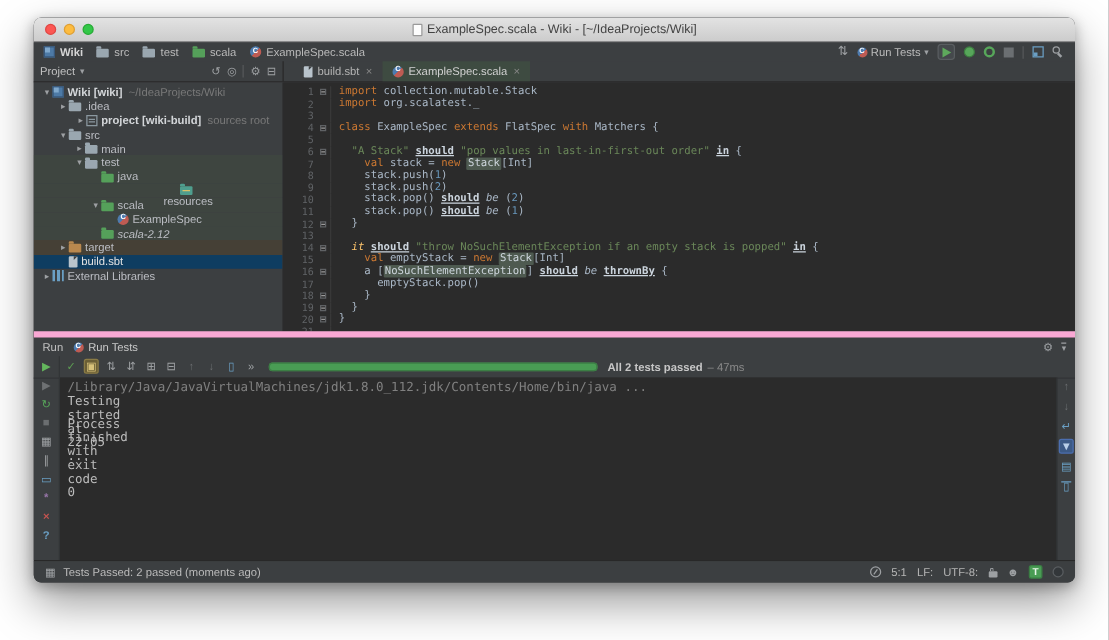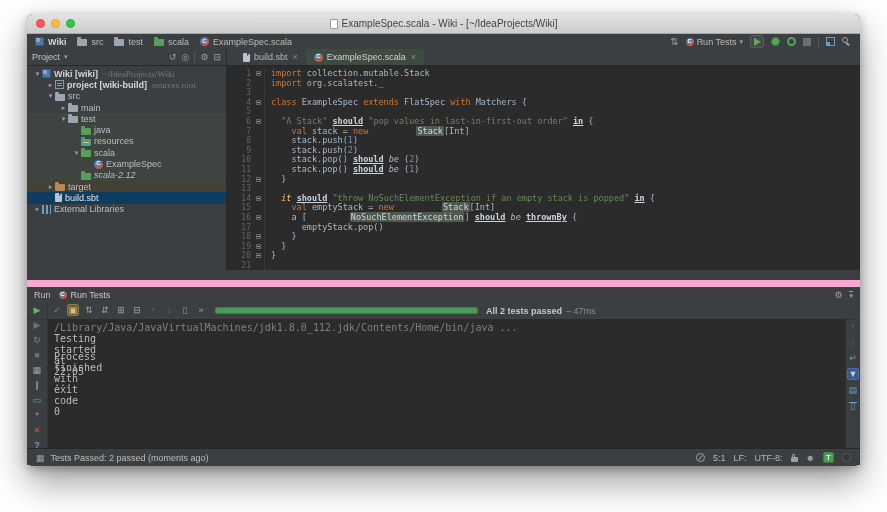--- a/index.html
+++ b/index.html
@@ -51,43 +51,43 @@
   .tab{display:flex;align-items:center;gap:4px;padding:0 8px;color:#b4b4b4;}
   .tab.active{background:#3e4b41;color:#d2d2d2;}
   .tab-close{color:#8a8a8a;font-size:9px;margin-left:1px;}
   
   .main{position:absolute;top:52px;left:0;right:0;height:204px;display:flex;}
   .ptree{width:200px;box-sizing:border-box;border-right:1px solid #282828;background:#3c3f41;padding-top:2px;overflow:hidden;}
   .trow{height:11.3px;display:flex;align-items:center;white-space:nowrap;font-size:9px;}
   .trow .arrow{width:9px;text-align:center;color:#9da0a3;font-size:7px;flex:none;}
   .trow .lbl{color:#bcbec4;margin-left:3px;}
   .trow .lbl.bold{font-weight:bold;color:#d3d6d9;}
-  .trow .sfx{color:#787878;margin-left:5px;font-family:Liberation Serif, serif;}
+  .trow .sfx{color:#787878;margin-left:5px;}
   .trow.sel{background:#0e3d61;}
   .trow.sel .lbl{color:#e2e2e2;}
   .trow.tint-test{background:#3e4540;}
   .trow.tint-excl{background:#454036;}
   .editor{flex:1;background:#2b2b2b;overflow:hidden;padding-top:3px;
           font-family:"DejaVu Sans Mono",monospace;font-size:8.5px;}
   .code-line{display:flex;height:9.6px;line-height:9.6px;white-space:pre;}
   .ln{width:24px;flex:none;text-align:right;color:#606366;padding-right:4px;font-size:8px;}
   .fold{width:9px;flex:none;position:relative;}
   .fm{position:absolute;left:1px;top:2px;width:5px;height:5px;border:1px solid #5f6265;background:#2b2b2b;box-sizing:border-box;}
   .fm::after{content:"";position:absolute;left:0;right:0;top:1px;height:1px;background:#9a9a9a;}
   .code{border-left:1px solid #383838;padding-left:6px;color:#a9b7c6;}
   .tk-kw{color:#cc7832;}
   .tk-str{color:#6a8759;}
   .tk-num{color:#6897bb;}
   .tk-pl{color:#a9b7c6;}
   .tk-impl{color:#ccd5de;font-weight:bold;text-decoration:underline;}
   .tk-ital{font-style:italic;color:#a9b7c6;}
   .tk-itkw{font-style:italic;color:#ffc66d;}
-  .tk-hl{background:#4e5a50;color:#cdd5dc;border-radius:1px;padding:0 1px;margin-left:43px;}
-  
-  .run-panel{position:absolute;top:266px;left:0;right:0;height:178px;background:#3c3f41;border-top:7px solid #f9a8d4;}
+  .tk-hl{background:#4e5a50;color:#cdd5dc;border-radius:1px;padding:0 1px;}
+  
+  .run-panel{position:absolute;top:251px;left:0;right:0;height:178px;background:#3c3f41;border-top:5px solid #f9a8d4;}
   .run-header{height:15px;display:flex;align-items:center;padding-left:7px;gap:8px;position:relative;}
   .run-word{color:#c0c0c0;}
   .run-tab{display:flex;align-items:center;gap:4px;color:#c8c8c8;}
   .run-header-right{position:absolute;right:7px;top:0;height:15px;display:flex;align-items:center;gap:7px;color:#9da0a3;}
   .hide-ic{position:relative;font-size:7px;color:#9da0a3;padding-top:2px;}
   .hide-ic::before{content:"";position:absolute;top:1px;left:0;right:0;height:1px;background:#9da0a3;}
   .run-toolbar{height:17px;position:relative;border-bottom:1px solid #323537;}
   .htool{position:absolute;left:24px;top:2px;display:flex;gap:4px;}
   .hicon,.vicon{width:12px;height:12px;display:flex;align-items:center;justify-content:center;
                 font-size:9px;color:#9da0a3;box-sizing:border-box;}
@@ -251,21 +251,26 @@
   </div>
 
   <div class="main">
     <div class="ptree" id="project-tree">
         <div class="trow" style="padding-left: 6px;">
           <span class="arrow">▾</span>
           <span class="fi fi-project"></span>
           <span class="lbl bold">Wiki [wiki]</span>
           <span class="sfx">~/IdeaProjects/Wiki</span>
         </div>
-        <div class="trow" style="padding-left: 19px; align-items: center;">
+        <div class="trow" style="padding-left: 19px;">
+          <span class="arrow">▸</span>
+          <span class="fi fi-folder"></span>
+          <span class="lbl">.idea</span>
+        </div>
+        <div class="trow" style="padding-left: 33px; align-items: center;">
           <span class="arrow">▸</span>
           <span class="fi fi-module"></span>
           <span class="lbl bold">project [wiki-build]</span>
           <span class="sfx">sources root</span>
         </div>
         <div class="trow" style="padding-left: 19px;">
           <span class="arrow">▾</span>
           <span class="fi fi-folder"></span>
           <span class="lbl">src</span>
         </div>
@@ -277,21 +282,21 @@
         <div class="trow tint-test" style="padding-left: 32px;">
           <span class="arrow">▾</span>
           <span class="fi fi-folder"></span>
           <span class="lbl">test</span>
         </div>
         <div class="trow tint-test" style="padding-left: 45px;">
           <span class="arrow"></span>
           <span class="fi fi-folder-test"></span>
           <span class="lbl">java</span>
         </div>
-        <div class="trow tint-test" style="padding-left: 45px;">
+        <div class="trow tint-test" style="padding-left: 45px; flex-direction: column;">
           <span class="arrow"></span>
           <span class="fi fi-folder-resources"></span>
           <span class="lbl">resources</span>
         </div>
         <div class="trow tint-test" style="padding-left: 45px;">
           <span class="arrow">▾</span>
           <span class="fi fi-folder-test"></span>
           <span class="lbl">scala</span>
         </div>
         <div class="trow tint-test" style="padding-left: 58px;">

